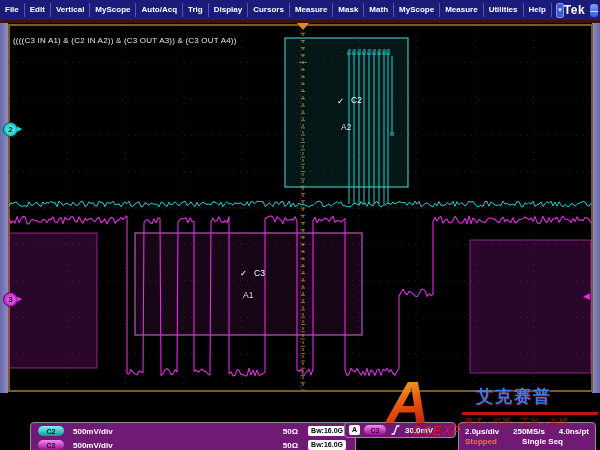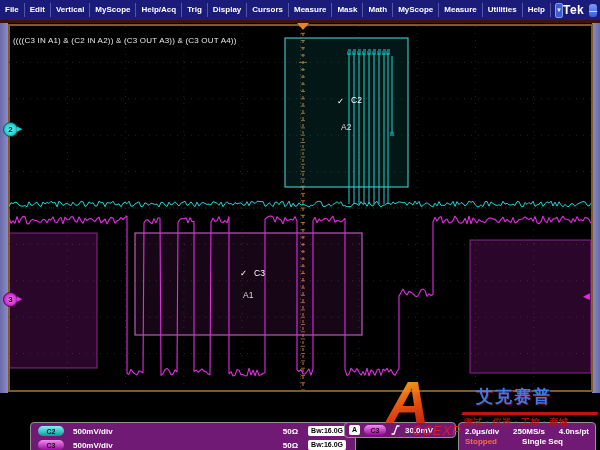--- a/index.html
+++ b/index.html
@@ -63,35 +63,35 @@
   
   #wm{position:absolute;left:380px;top:383px;width:220px;height:67px;pointer-events:none;opacity:.95;}
   #wm-a{position:absolute;left:6px;top:-10px;font-size:60px;font-weight:bold;font-style:italic;
         background:linear-gradient(160deg,#ffb020 15%,#f05010 55%,#c01010);
         -webkit-background-clip:text;background-clip:text;color:transparent;line-height:1;}
   #wm-ccexp{position:absolute;left:32px;top:40px;color:#e41c1c;font-size:13px;font-weight:normal;
             font-style:italic;letter-spacing:1px;}
   #wm-cn{position:absolute;left:96px;top:2px;color:#3b82f6;font-size:17px;font-weight:bold;
          letter-spacing:2px;white-space:nowrap;text-shadow:1px 1px 0 #600;}
   #wm-bar{position:absolute;left:82px;top:29px;width:136px;height:3px;background:#cf1212;transform:skewX(-25deg);}
-  #wm-slogan{position:absolute;left:84px;top:33px;color:#bb1111;font-size:9px;font-weight:bold;
+  #wm-slogan{position:absolute;left:84px;top:33px;color:#bb1111;font-size:9px;font-weight:normal;
              letter-spacing:.5px;white-space:nowrap;}
 </style>
 </head>
 <body>
 
 <div id="screen">
 
   <div id="menubar">
 
     <div class="menu-item">File</div>
       <div class="menu-item">Edit</div>
       <div class="menu-item">Vertical</div>
       <div class="menu-item">MyScope</div>
-      <div class="menu-item">Help/Acq</div>
+      <div class="menu-item">Auto/Acq</div>
       <div class="menu-item">Trig</div>
       <div class="menu-item">Display</div>
       <div class="menu-item">Cursors</div>
       <div class="menu-item">Measure</div>
       <div class="menu-item">Mask</div>
       <div class="menu-item">Math</div>
       <div class="menu-item">MyScope</div>
       <div class="menu-item">Measure</div>
       <div class="menu-item">Utilities</div>
       <div class="menu-item">Help</div>

